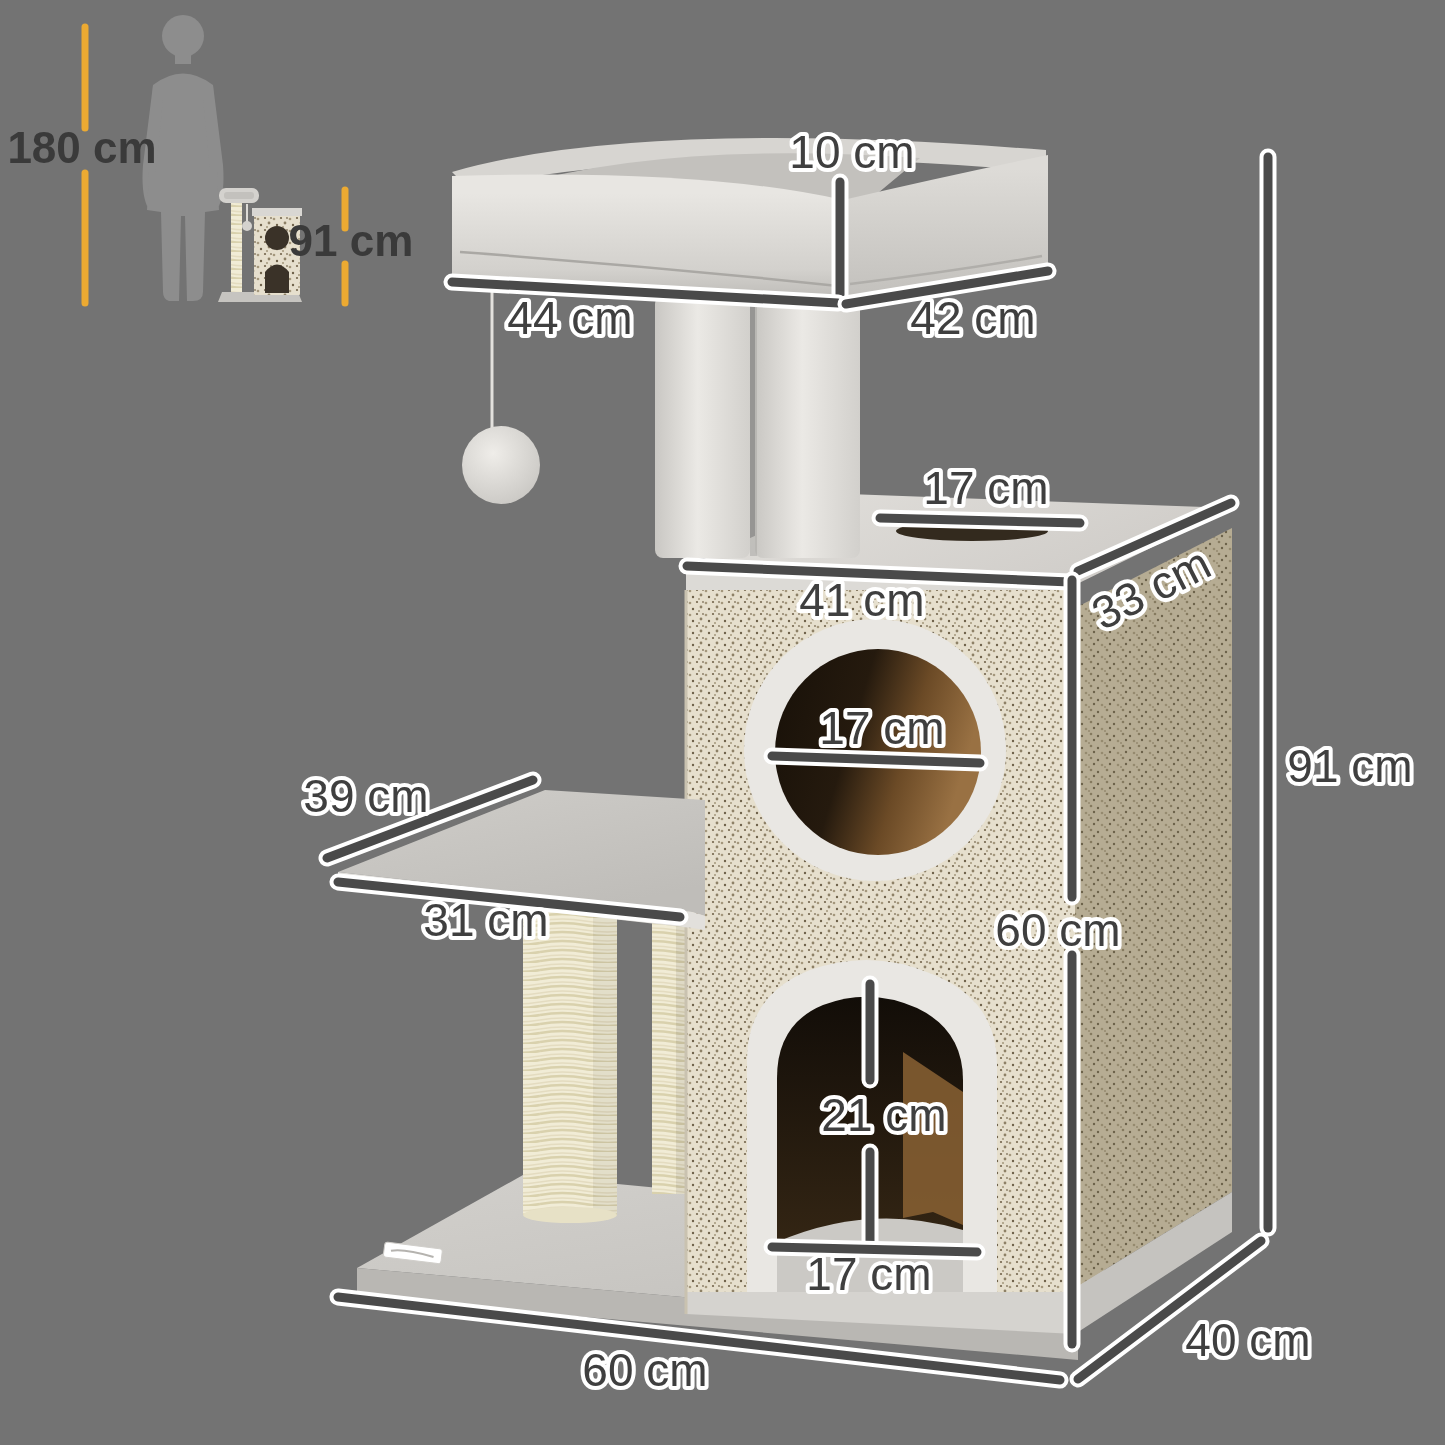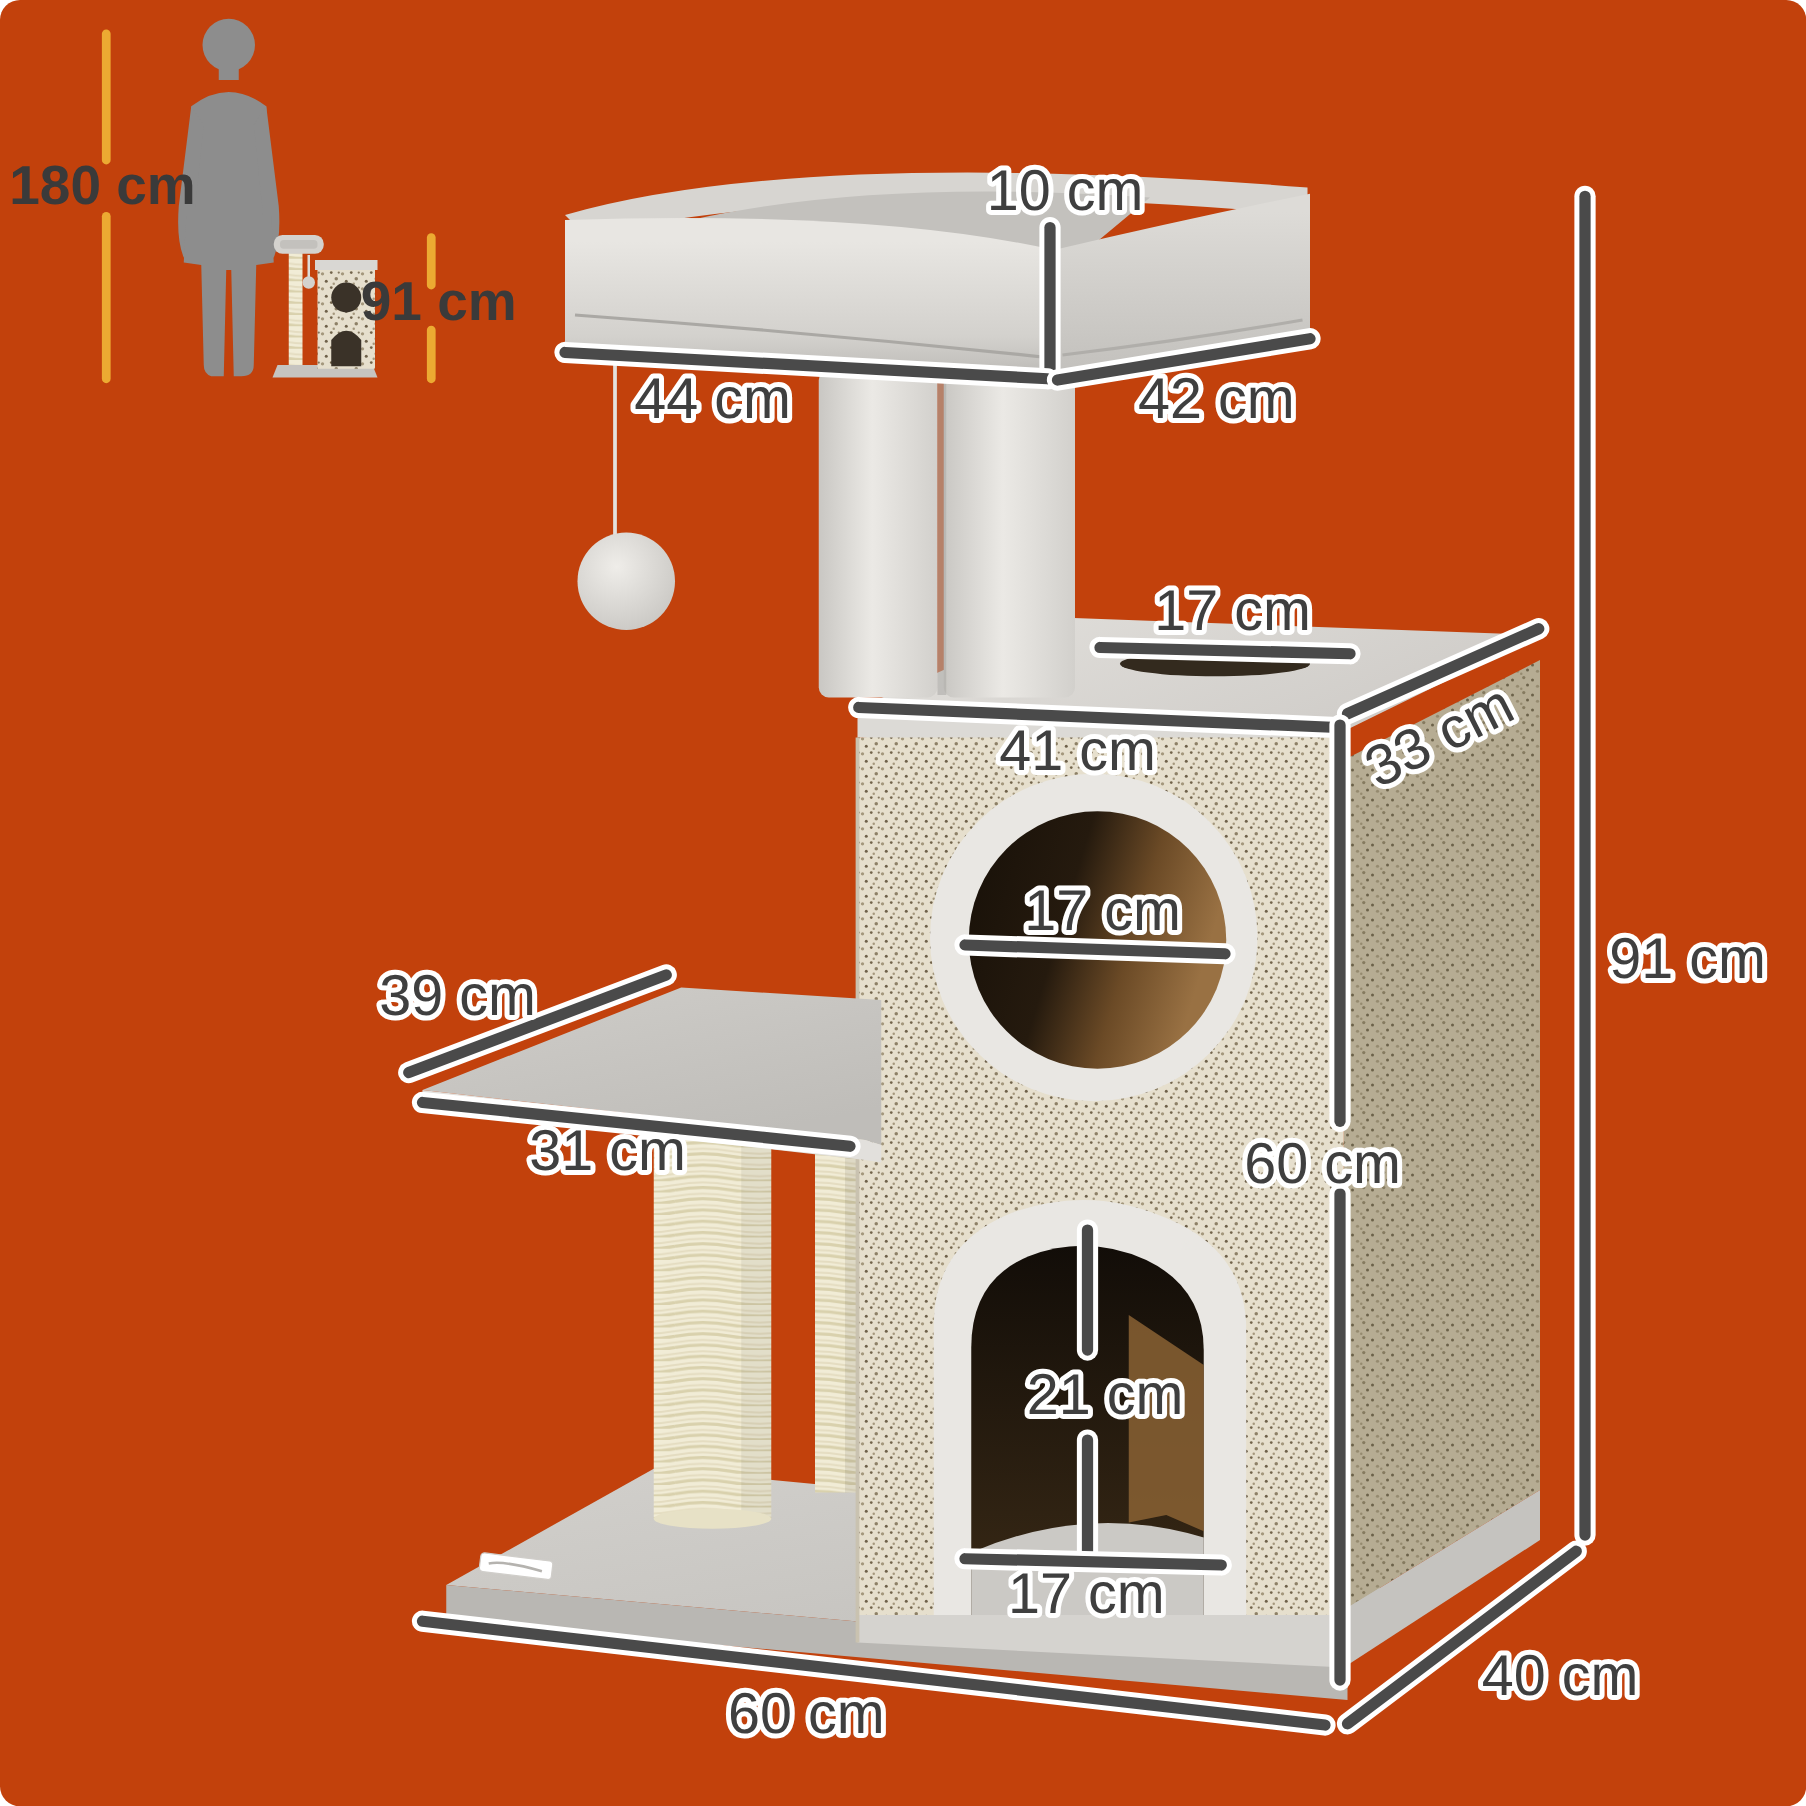--- a/index.html
+++ b/index.html
@@ -1,17 +1,17 @@
 <!DOCTYPE html>
 <html><head>
 <meta charset="utf-8">
 <style>
   html,body{margin:0;padding:0;background:#ffffff;}
-  .canvas{position:relative;width:1445px;height:1445px;background:#c2410c;overflow:hidden;
-          font-family:"Liberation Sans", sans-serif;border-radius:16px;}
+  .canvas{position:relative;width:1445px;height:1445px;background:#737373;overflow:hidden;
+          font-family:"Liberation Sans", sans-serif;}
   svg{display:block;}
   
   .dlc{stroke:#ffffff;stroke-width:17;stroke-linecap:round;fill:none;}
   .dl{stroke:#4a4a4a;stroke-width:9;stroke-linecap:round;fill:none;}
   .yl{stroke:#ecaa32;stroke-width:7;stroke-linecap:round;fill:none;}
   
   .dim{font-family:"Liberation Sans", sans-serif;font-size:46px;font-weight:400;
        fill:#3f3f3f;stroke:#ffffff;stroke-width:8px;paint-order:stroke;
        stroke-linejoin:round;text-anchor:middle;}
   .inset-label{font-family:"Liberation Sans", sans-serif;font-size:44px;font-weight:700;

